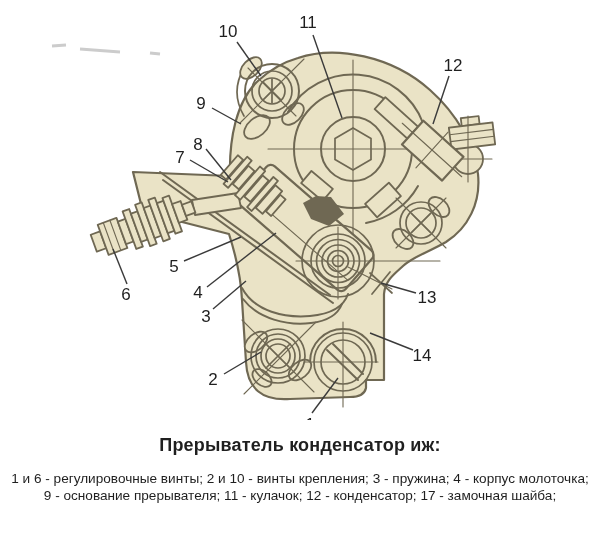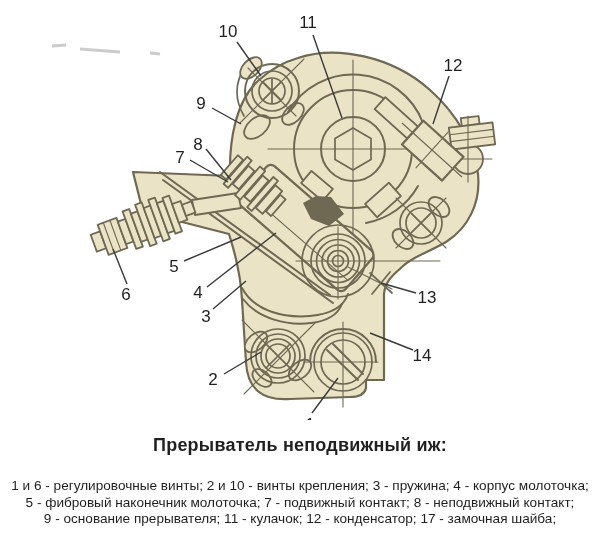--- a/index.html
+++ b/index.html
@@ -24,21 +24,21 @@
   .leader{stroke:var(--leader);stroke-width:1.4;fill:none;}
   .callout-num{
     font-family:"Liberation Sans", sans-serif;font-size:17px;fill:var(--label);
     text-anchor:middle;dominant-baseline:central;
   }
   .caption{
     text-align:center;font-size:18px;font-weight:bold;margin-top:15px;
     letter-spacing:0.2px;
   }
   .legend{
-    margin-top:22px;font-size:13.6px;line-height:16.5px;text-align:center;
+    margin-top:15px;font-size:13.6px;line-height:16.5px;text-align:center;
     white-space:nowrap;
   }
 </style>
 </head>
 <body>
 
 <div class="page">
 
   <svg width="600" height="420" viewBox="0 0 600 420">
 
@@ -229,21 +229,20 @@
         <text x="308" y="22" class="callout-num">11</text>
         <line x1="449" y1="76" x2="433" y2="124" class="leader"></line>
         <text x="453" y="65" class="callout-num">12</text>
         <line x1="416" y1="293" x2="381" y2="283" class="leader"></line>
         <text x="427" y="297" class="callout-num">13</text>
         <line x1="413" y1="350" x2="370" y2="333" class="leader"></line>
         <text x="422" y="355" class="callout-num">14</text>
       </g>
   </svg>
 
-  <div class="caption">Прерыватель неподвижный иж:</div>
+  <div class="caption">Прерыватель конденсатор иж:</div>
 
   <div class="legend">
     <div>1 и 6 - регулировочные винты; 2 и 10 - винты крепления; 3 - пружина; 4 - корпус молоточка;</div>
-    <div>5 - фибровый наконечник молоточка; 7 - подвижный контакт; 8 - неподвижный контакт;</div>
     <div>9 - основание прерывателя; 11 - кулачок; 12 - конденсатор; 17 - замочная шайба;</div>
   </div>
 
 </div>
 
 </body></html>

